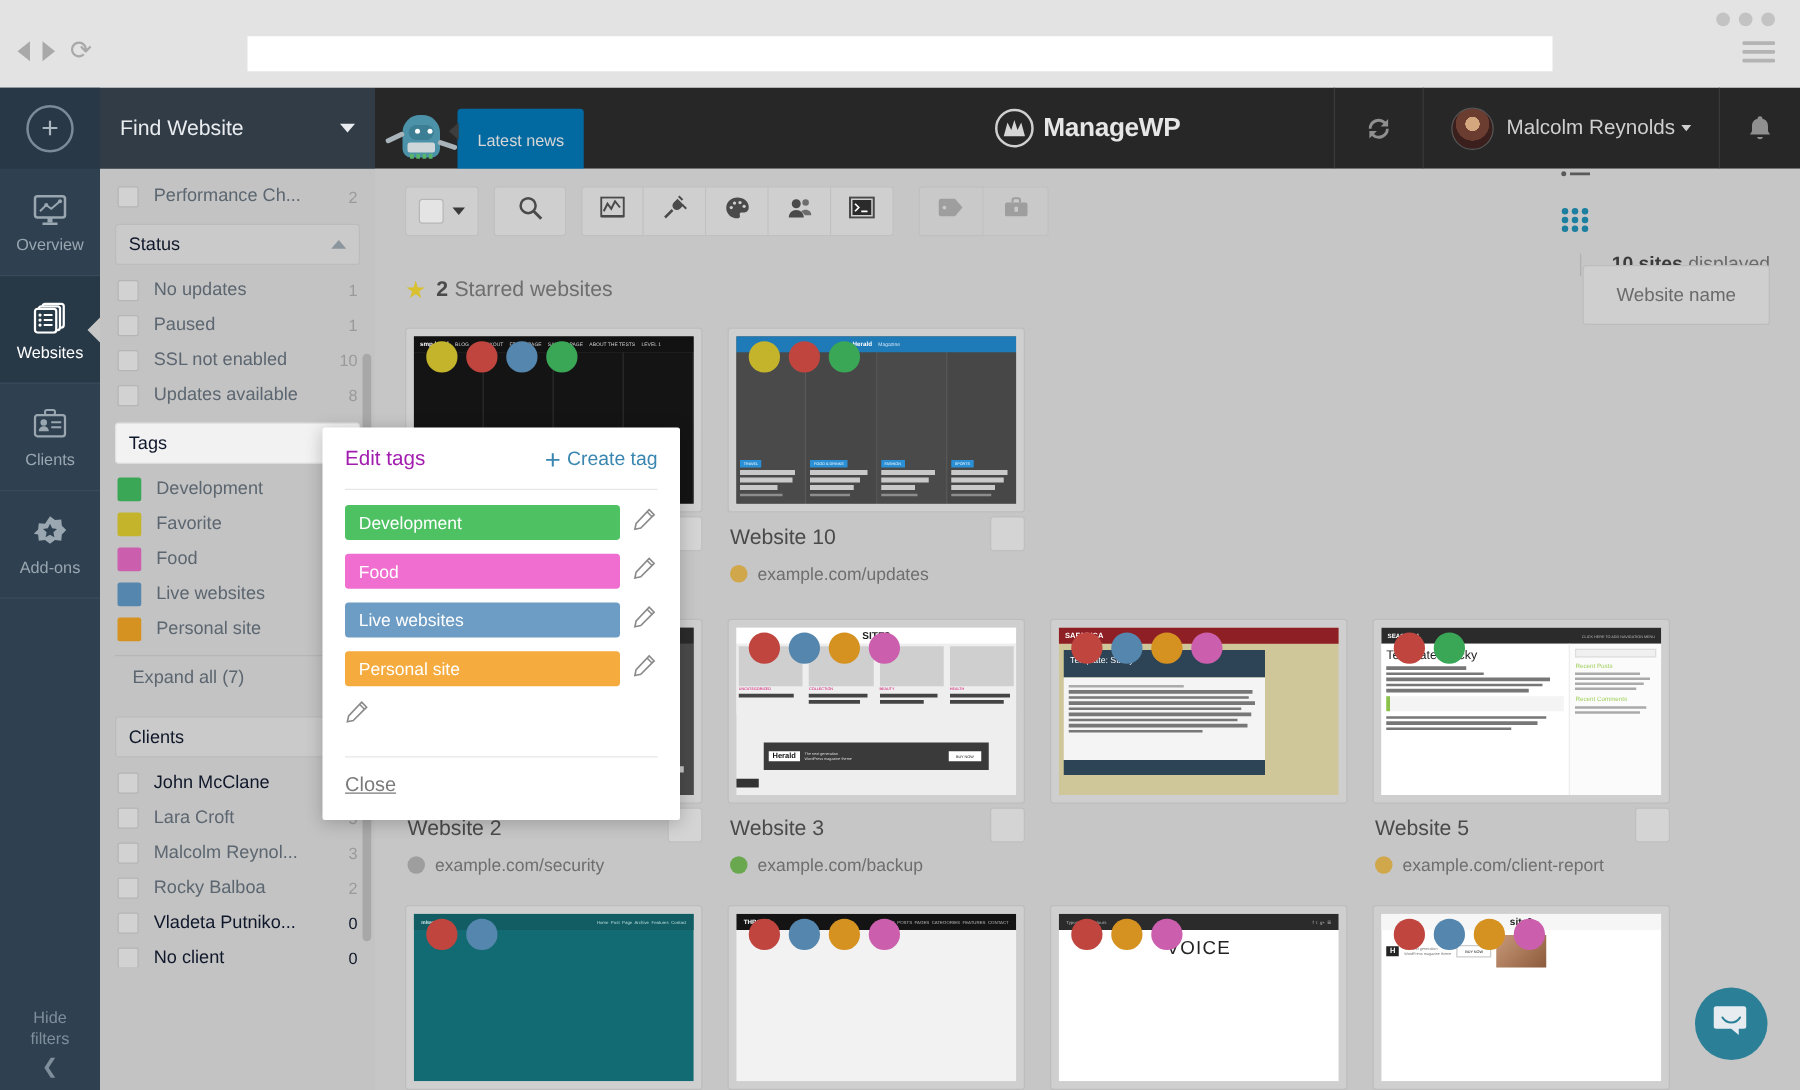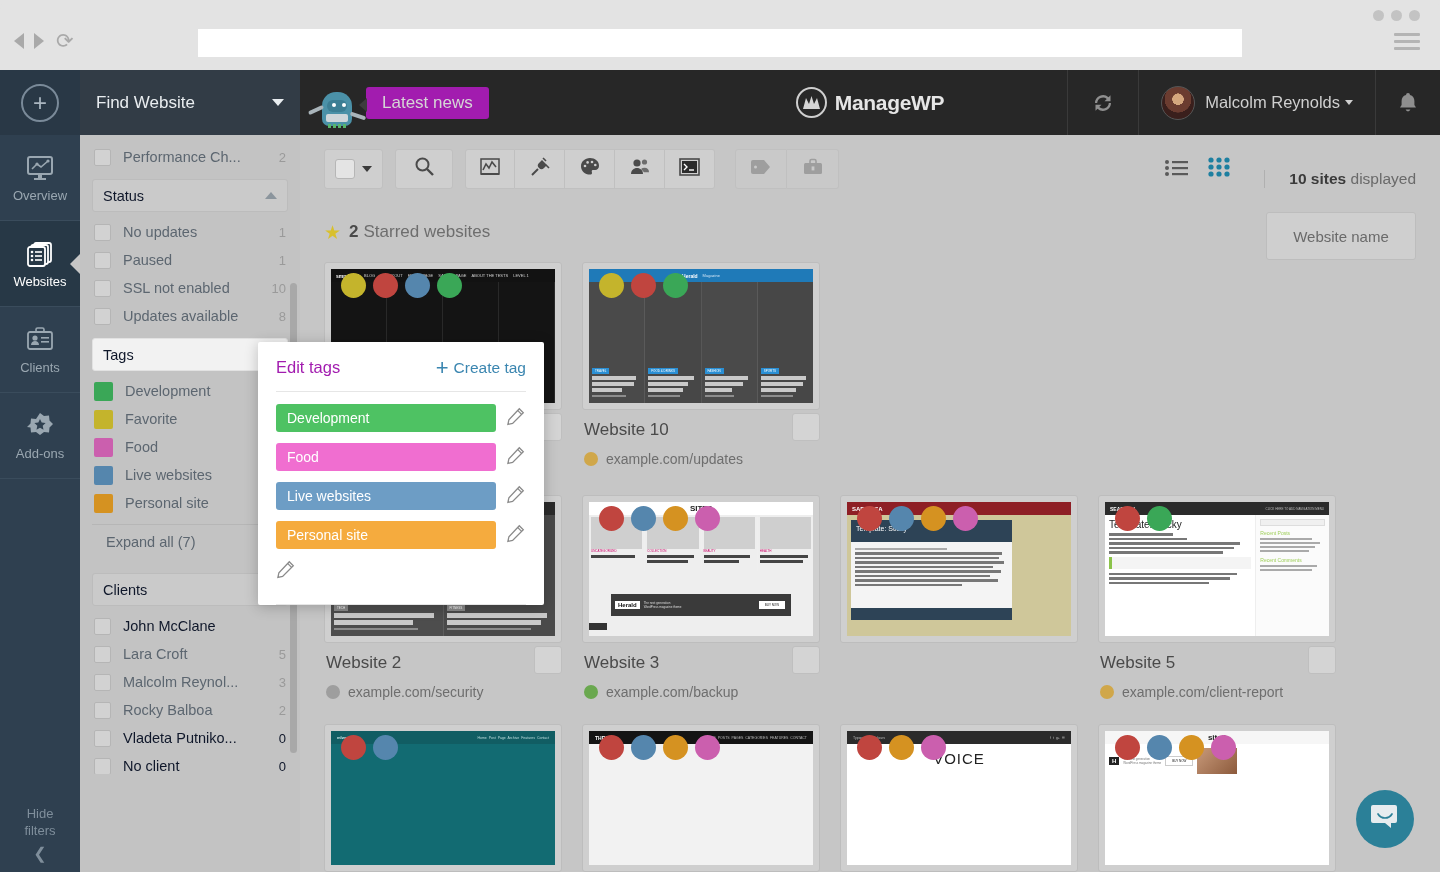--- a/index.html
+++ b/index.html
@@ -159,22 +159,22 @@
   .bot-face {
     position: absolute; left: 27px; top: 30px; width: 20px; height: 12px;
     background: #3c7e94; border-radius: 8px;
   }
   .bot-eye { position: absolute; width: 4px; height: 4px; background: #fff; border-radius: 50%; top: 33px; }
   .bot-arm { position:absolute; background:#a9b4ba; height:4px; border-radius:2px; }
   .bot-screen { position:absolute; left:26px; top:44px; width:22px; height:8px; background:#cfd6da; border-radius:2px; }
   .bot-screen i { display:inline-block; width:3px; height:4px; background:#57b56b; margin:2px 0 0 2px; }
   .news-tip {
     position: absolute; left: 66px; top: 17px;
-    background: #a21caf; color: #d6d6d6; font-size: 17px;
-    padding: 6px 16px; border-radius: 3px; white-space: nowrap;
+    background: #0369a1; color: #d6d6d6; font-size: 13px;
+    padding: 18px 16px; border-radius: 3px; white-space: nowrap;
   }
   .news-tip::before {
     content: ""; position: absolute; left: -7px; top: 11px;
     border-top: 7px solid transparent; border-bottom: 7px solid transparent;
     border-right: 8px solid #3d3d3d;
   }
   .brand {
     position: absolute; left: 0; right: 0; top: 0; height: 65px;
     display: flex; align-items: center; justify-content: center;
     gap: 8px; pointer-events: none;
@@ -206,21 +206,21 @@
     border: 1px solid #c0c0c0; border-radius: 3px;
     display: flex; align-items: center; justify-content: center;
     cursor: pointer; color: #4a4a4a;
   }
   .tgroup { display: flex; margin-right: 12px; }
   .tgroup .tbtn { border-radius: 0; border-left-width: 0; }
   .tgroup .tbtn:first-child { border-radius: 3px 0 0 3px; border-left-width: 1px; }
   .tgroup .tbtn:last-child { border-radius: 0 3px 3px 0; }
   .sel-box { width: 20px; height: 20px; background: #e4e4e4; border: 1px solid #b6b6b6; border-radius: 3px; }
   .tcaret { border-top: 6px solid #3a3a3a; border-left: 5px solid transparent; border-right: 5px solid transparent; margin-left: 7px; }
-  .view-btns { margin-left: auto; display: flex; align-items: flex-end; gap: 5px; }
+  .view-btns { margin-left: auto; display: flex; align-items: flex-start; gap: 5px; flex-direction: column; }
   .view-btn { padding: 6px; cursor: pointer; }
   .sites-count { margin-left: 22px; padding-left: 24px; border-left: 1px solid #b0b0b0; font-size: 15.5px; color: #6a6a6a; }
   .sites-count b { color: #3b3b3b; }
 
   
   .content { height: 670px; padding: 0 24px; position: relative; }
   .starred-head {
     display: flex; align-items: center; height: 60px;
     font-size: 17px; color: #6e6e6e;
   }
@@ -1117,14 +1117,17 @@
         <span class="pencil">
           <svg width="19" height="19" viewBox="0 0 19 19">
               <path d="M13.3 1.7l4 4L6.6 16.4 1.9 17.4l1-4.7z" fill="none" stroke="#8a8a8a" stroke-width="1.3"></path>
               <line x1="11.6" y1="3.4" x2="15.6" y2="7.4" stroke="#8a8a8a" stroke-width="1.3"></line>
             </svg>
         </span>
       </div>
     </div>
 
     <div class="modal-div"></div>
+    <div class="modal-foot">
+      <span class="close-link">Close</span>
+    </div>
   </div>
 </div>
 
 </body></html>

